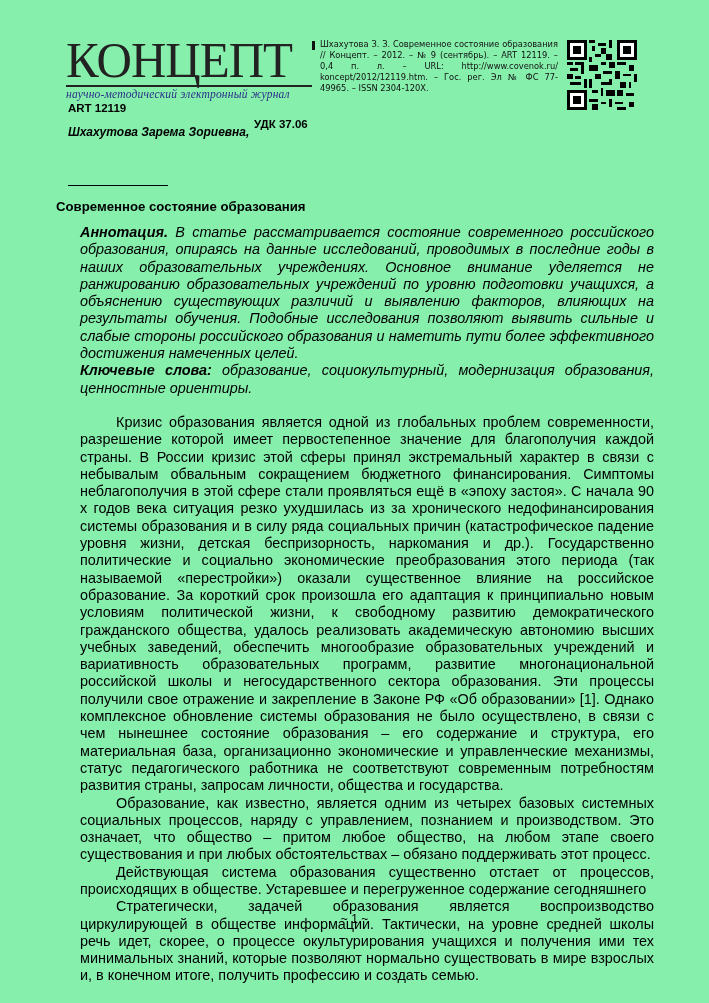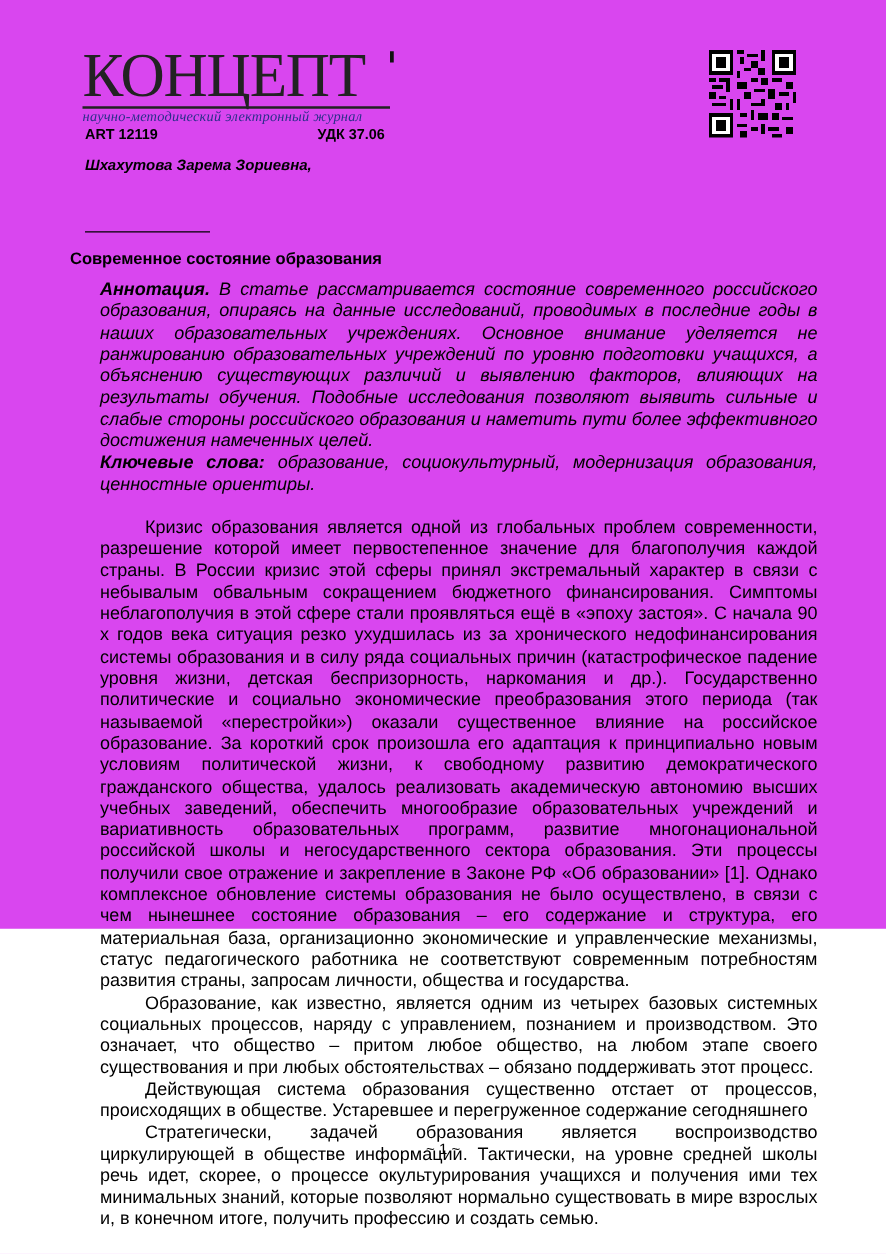--- a/index.html
+++ b/index.html
@@ -1,25 +1,25 @@
 <!DOCTYPE html>
 <html><head>
 <meta charset="utf-8">
 <style>
   html, body { margin: 0; padding: 0; background: #ffffff; }
   body { width: 709px; height: 1003px; position: relative; overflow: hidden; color: #000; }
-  .page { position: absolute; left: 0; top: 0; width: 709px; height: 743px; background: #d946ef; }
+  .page { position: absolute; left: 0; top: 0; width: 709px; height: 1003px; background: #86efac; }
 
   .logo { position: absolute; left: 66px; top: 36px; width: 246px; }
   .logo-word { font-family: "Liberation Serif", "DejaVu Serif", serif; font-size: 50px; line-height: 48px; letter-spacing: -1px; color: #222; transform: scaleX(0.98); transform-origin: left; white-space: nowrap; }
   .logo-rule { height: 2px; background: #222; margin-top: 1px; width: 246px; }
   .logo-sub { font-family: "Liberation Serif", "DejaVu Serif", serif; font-style: italic; font-size: 11.5px; color: #2b2f8a; margin-top: 1px; white-space: nowrap; letter-spacing: 0.2px; }
 
   .art { position: absolute; left: 68px; top: 102px; font-family: "Liberation Sans", "DejaVu Sans", sans-serif; font-weight: bold; font-size: 11.5px; text-align: right; }
-  .udk { position: absolute; left: 254px; top: 102px; font-family: "Liberation Sans", "DejaVu Sans", sans-serif; font-weight: bold; font-size: 11.5px; }
+  .udk { position: absolute; left: 254px; top: 118px; font-family: "Liberation Sans", "DejaVu Sans", sans-serif; font-weight: bold; font-size: 11.5px; }
 
   .cite { position: absolute; left: 320px; top: 39px; width: 238px; font-family: "DejaVu Sans", sans-serif; font-size: 8.3px; line-height: 11px; text-align: justify; color: #111; }
   .cite-mark { position: absolute; left: 312px; top: 41px; width: 3px; height: 9px; background: #111; }
 
   .qr { position: absolute; left: 567px; top: 40px; width: 70px; height: 70px; }
 
   .author { position: absolute; left: 68px; top: 122px; width: 574px; font-family: "Liberation Sans", "DejaVu Sans", sans-serif; font-size: 12px; line-height: 21px; }
   .author-name { font-weight: bold; font-style: italic; }
   .author-aff { font-style: italic; text-align: justify; text-align-last: left; }
 
@@ -44,20 +44,21 @@
   <div class="logo">
     <div class="logo-word">КОНЦЕПТ</div>
     <div class="logo-rule"></div>
     <div class="logo-sub">научно-методический электронный журнал</div>
   </div>
 
   <div class="art">ART 12119</div>
   <div class="udk">УДК 37.06</div>
 
   <div class="cite-mark"></div>
+  <div class="cite">Шхахутова З. З. Современное состояние образования // Концепт. – 2012. – № 9 (сентябрь). – ART 12119. – 0,4 п. л. – URL: http://www.covenok.ru/ koncept/2012/12119.htm. – Гос. рег. Эл № ФС 77-49965. – ISSN 2304-120X.</div>
 
   <svg class="qr" viewBox="0 0 25 25" shape-rendering="crispEdges">
     <g fill="#000">
       <rect x="0" y="0" width="7" height="7"></rect>
         <rect x="1" y="1" width="5" height="5" fill="#fff"></rect>
         <rect x="2" y="2" width="3" height="3"></rect>
       <rect x="18" y="0" width="7" height="7"></rect>
         <rect x="19" y="1" width="5" height="5" fill="#fff"></rect>
         <rect x="20" y="2" width="3" height="3"></rect>
       <rect x="0" y="18" width="7" height="7"></rect>

